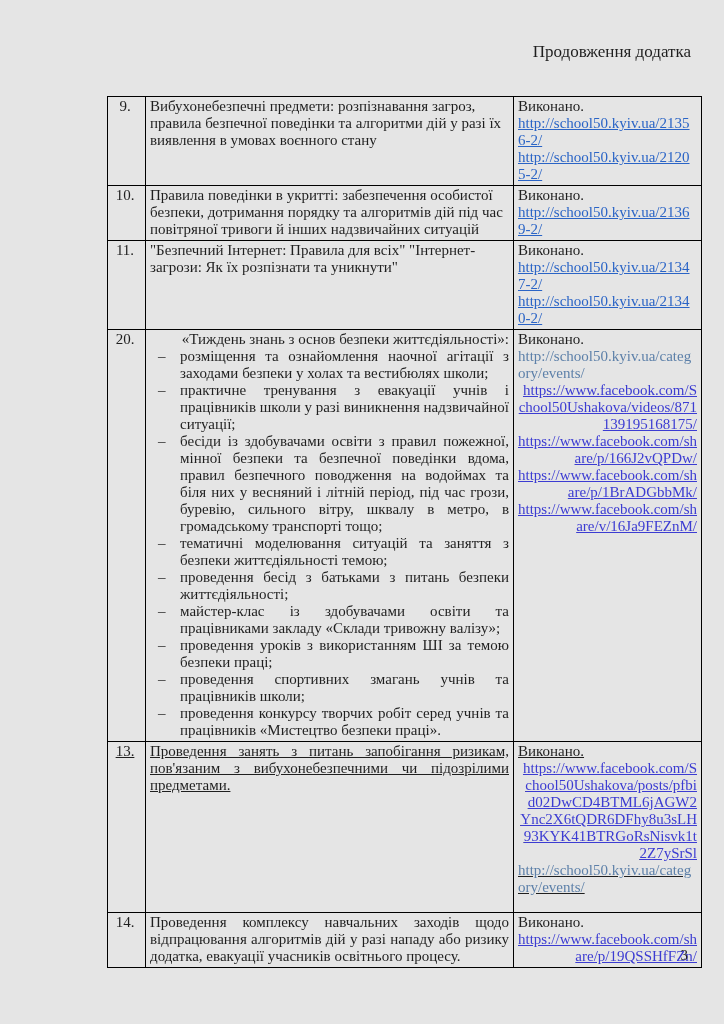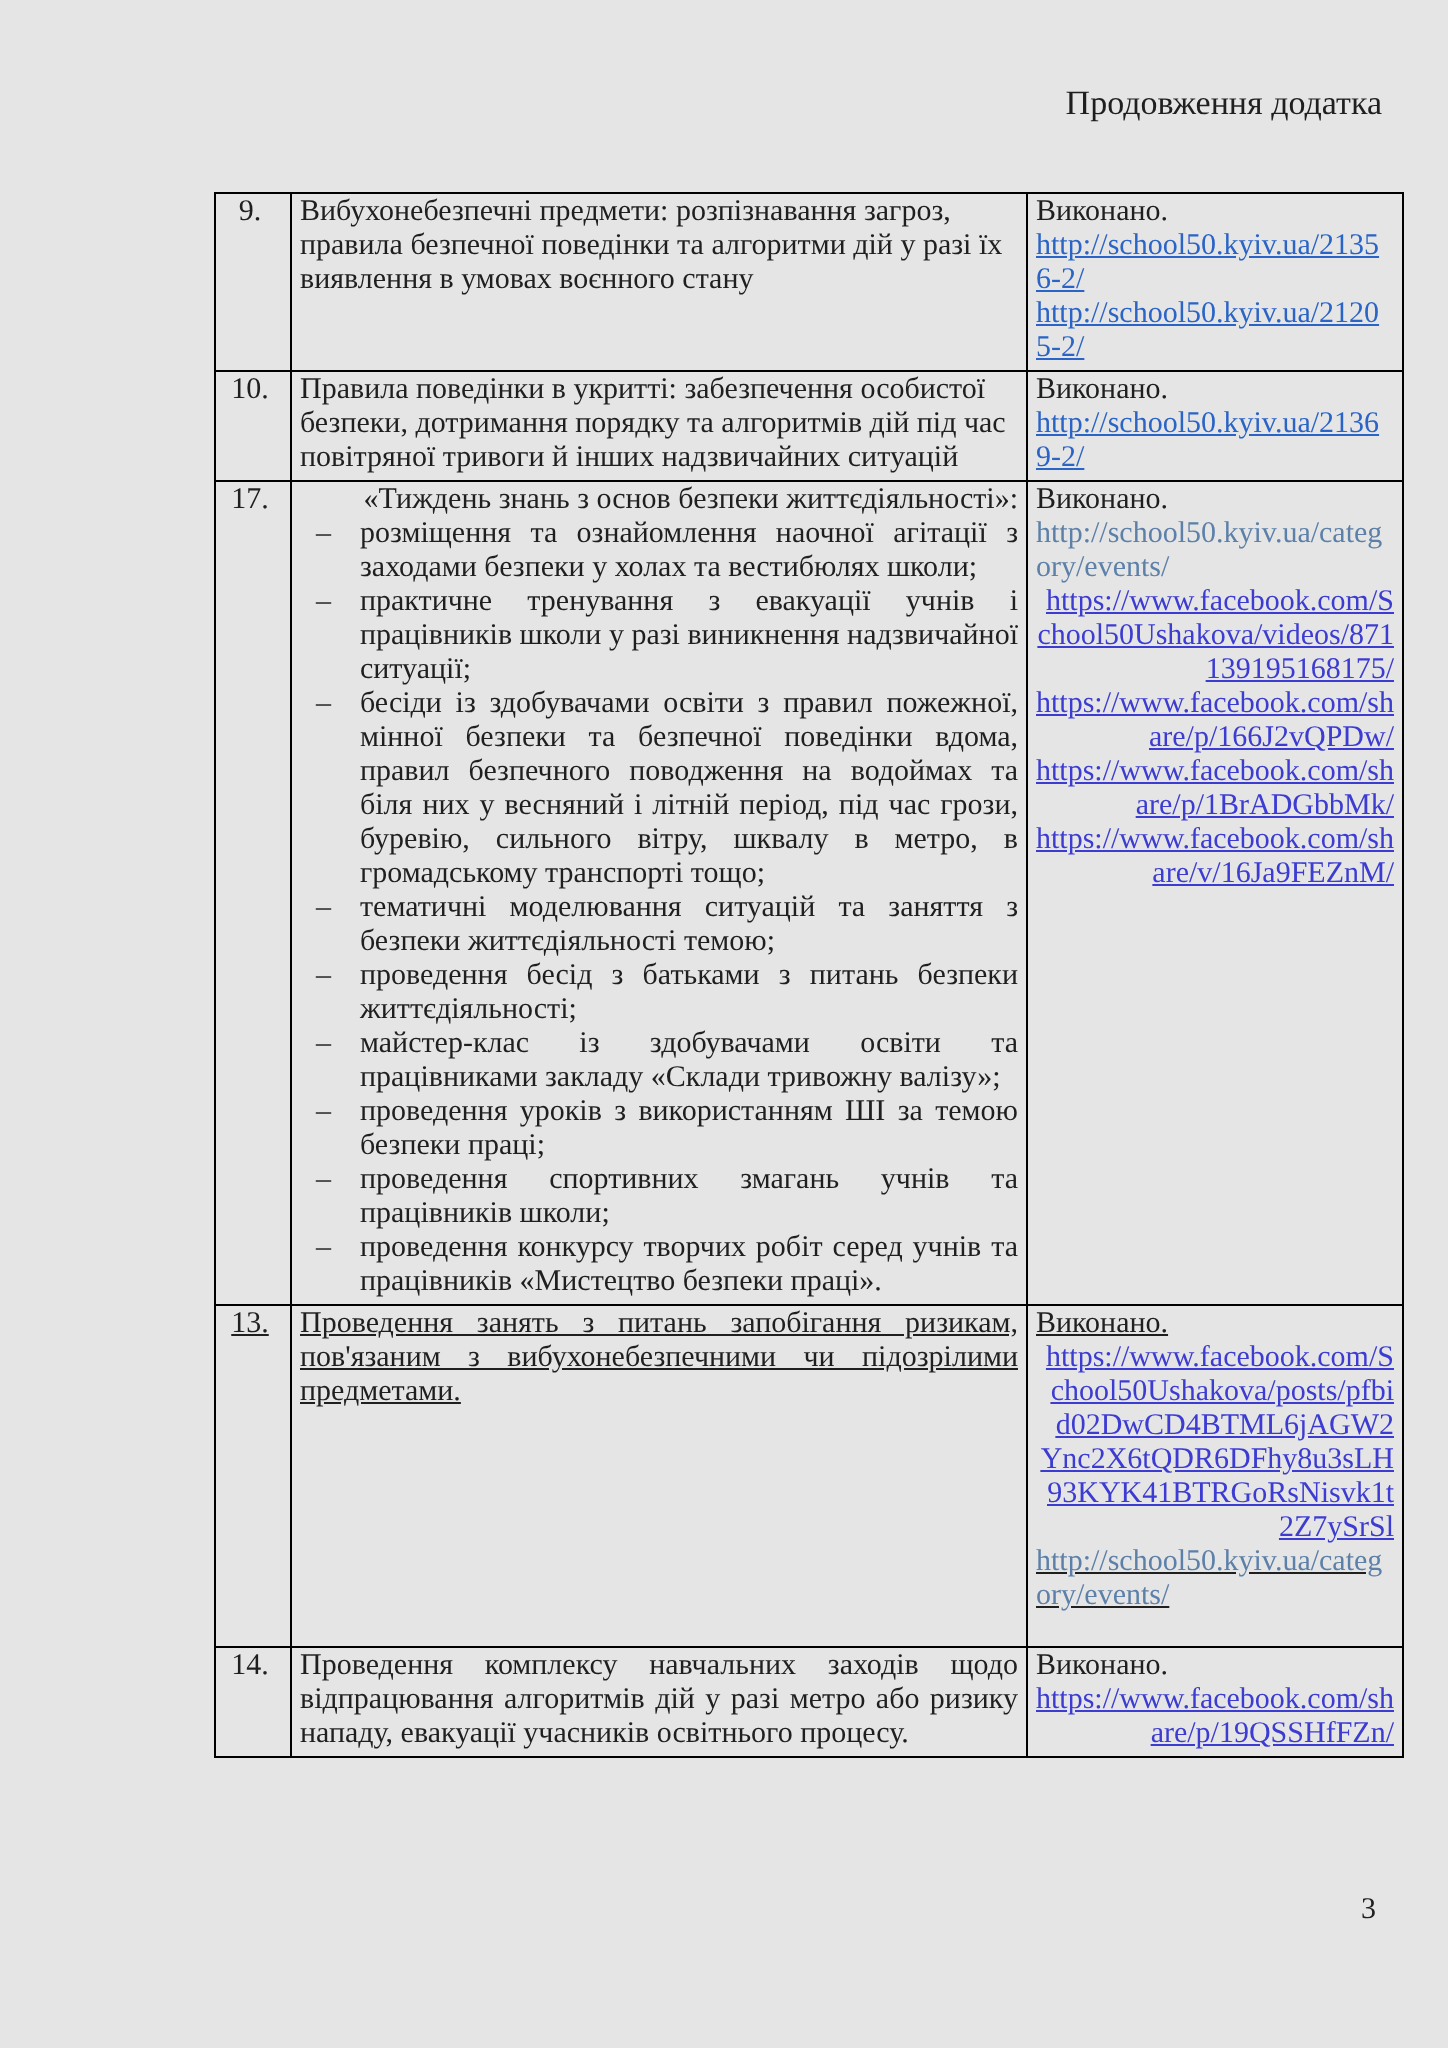--- a/index.html
+++ b/index.html
@@ -72,23 +72,36 @@
           <div>Правила поведінки в укритті: забезпечення особистої безпеки, дотримання порядку та алгоритмів дій під час повітряної тривоги й інших надзвичайних ситуацій</div>
         </td>
         <td>
           <div class="status">Виконано.</div>
           <div class="links center">
             <a class="lnk school">http://school50.kyiv.ua/21369-2/</a>
           </div>
         </td>
       </tr>
 
+      <tr class="r11">
+        <td class="num">11.</td>
+        <td>
+          <div>"Безпечний Інтернет: Правила для всіх" "Інтернет-загрози: Як їх розпізнати та уникнути"</div>
+        </td>
+        <td>
+          <div class="status">Виконано.</div>
+          <div class="links center">
+            <a class="lnk school">http://school50.kyiv.ua/21347-2/</a>
+            <a class="lnk school">http://school50.kyiv.ua/21340-2/</a>
+          </div>
+        </td>
+      </tr>
 
       <tr class="r12">
-        <td class="num">17.</td>
+        <td class="num">20.</td>
         <td>
           <div class="b-title">«Тиждень знань з основ безпеки життєдіяльності»:</div>
           <div class="bullet">розміщення та ознайомлення наочної агітації з заходами безпеки у холах та вестибюлях школи;</div>
           <div class="bullet">практичне тренування з евакуації учнів і працівників школи у разі виникнення надзвичайної ситуації;</div>
           <div class="bullet">бесіди із здобувачами освіти з правил пожежної, мінної безпеки та безпечної поведінки вдома, правил безпечного поводження на водоймах та біля них у весняний і літній період, під час грози, буревію, сильного вітру, шквалу в метро, в громадському транспорті тощо;</div>
           <div class="bullet">тематичні моделювання ситуацій та заняття з безпеки життєдіяльності темою;</div>
           <div class="bullet">проведення бесід з батьками з питань безпеки життєдіяльності;</div>
           <div class="bullet">майстер-клас із здобувачами освіти та працівниками закладу «Склади тривожну валізу»;</div>
           <div class="bullet">проведення уроків з використанням ШІ за темою безпеки праці;</div>
           <div class="bullet">проведення спортивних змагань учнів та працівників школи;</div>
@@ -116,21 +129,21 @@
           <div class="links">
             <a class="lnk fb">https://www.facebook.com/School50Ushakova/posts/pfbid02DwCD4BTML6jAGW2Ync2X6tQDR6DFhy8u3sLH93KYK41BTRGoRsNisvk1t2Z7ySrSl</a>
             <a class="lnk plain">http://school50.kyiv.ua/category/events/</a>
           </div>
         </td>
       </tr>
 
       <tr class="r14">
         <td class="num">14.</td>
         <td>
-          <div class="just">Проведення комплексу навчальних заходів щодо відпрацювання алгоритмів дій у разі метро або ризику нападу, евакуації учасників освітнього процесу.</div>
+          <div class="just">Проведення комплексу навчальних заходів щодо відпрацювання алгоритмів дій у разі нападу або ризику додатка, евакуації учасників освітнього процесу.</div>
         </td>
         <td>
           <div class="status">Виконано.</div>
           <div class="links">
             <a class="lnk fb">https://www.facebook.com/share/p/19QSSHfFZn/</a>
           </div>
         </td>
       </tr>
 
     </tbody>

